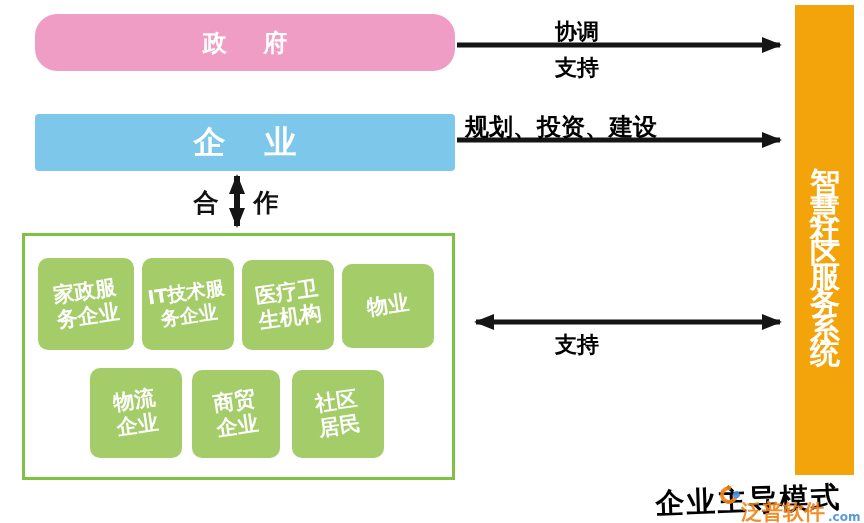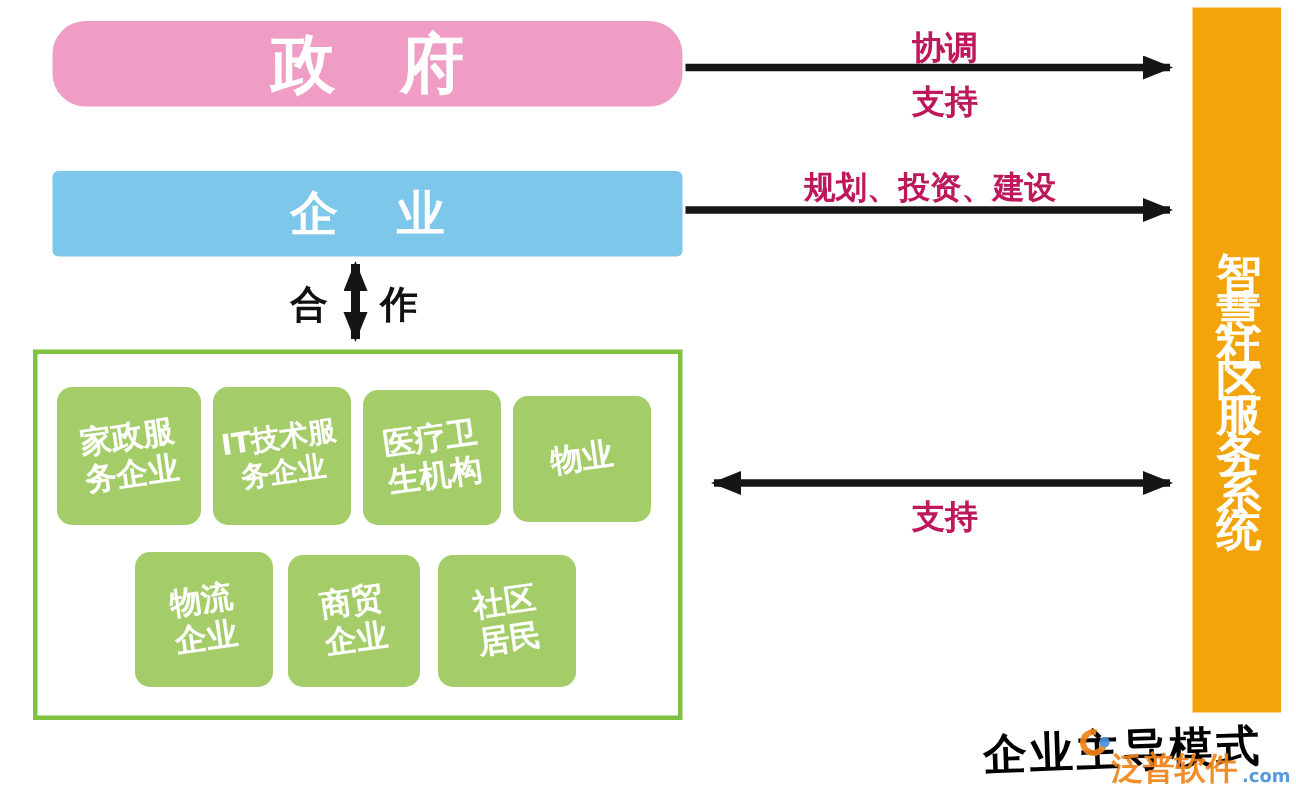--- a/index.html
+++ b/index.html
@@ -12,21 +12,21 @@
   }
 
   
   .bar {
     position:absolute; display:flex; align-items:center; justify-content:center;
     color:#ffffff; font-weight:bold; border-radius:4px;
   }
   .bar-gov {
     left:35px; top:14px; width:420px; height:57px;
     background:var(--government-bar,#ef9dc5);
-    font-size:43px; letter-spacing:14px; text-indent:14px;border-radius:22px;
+    font-size:24px; letter-spacing:14px; text-indent:14px;border-radius:22px;
   }
   .bar-ent {
     left:35px; top:114px; width:420px; height:57px;
     background:var(--enterprise-bar,#7cc7ea);
     font-size:32px; letter-spacing:14px; text-indent:14px;
   }
 
   
   .coop-char {
     position:absolute; width:32px; text-align:center;
@@ -67,26 +67,26 @@
   }
 
   
   .arrows {
     position:absolute; left:0; top:0; width:864px; height:523px;
     pointer-events:none;
   }
 
   
   .albl {
-    position:absolute; font-weight:bold; color:#be185d;
-    text-align:center; font-size:22px; white-space:nowrap;
+    position:absolute; font-weight:bold; color:#000000;
+    text-align:left; font-size:22px; white-space:nowrap;
   }
   .l1a { left:555px; top:17px;  width:150px; }
   .l1b { left:555px; top:53px;  width:150px; }
-  .l2a { left:493px; top:111px; width:254px; font-size:21px; }
+  .l2a { left:465px; top:111px; width:254px; font-size:24px; }
   .l2b { left:515px; top:149px; width:210px; font-size:21px; }
   .l3a { left:555px; top:292px; width:150px; }
   .l3b { left:555px; top:330px; width:150px; }
 
   
   .caption {
     position:absolute; left:636px; top:481px; width:225px;
     font-size:29px; font-weight:bold; color:#000;
     letter-spacing:2px; transform:rotate(-2deg); text-align:center;
   }

